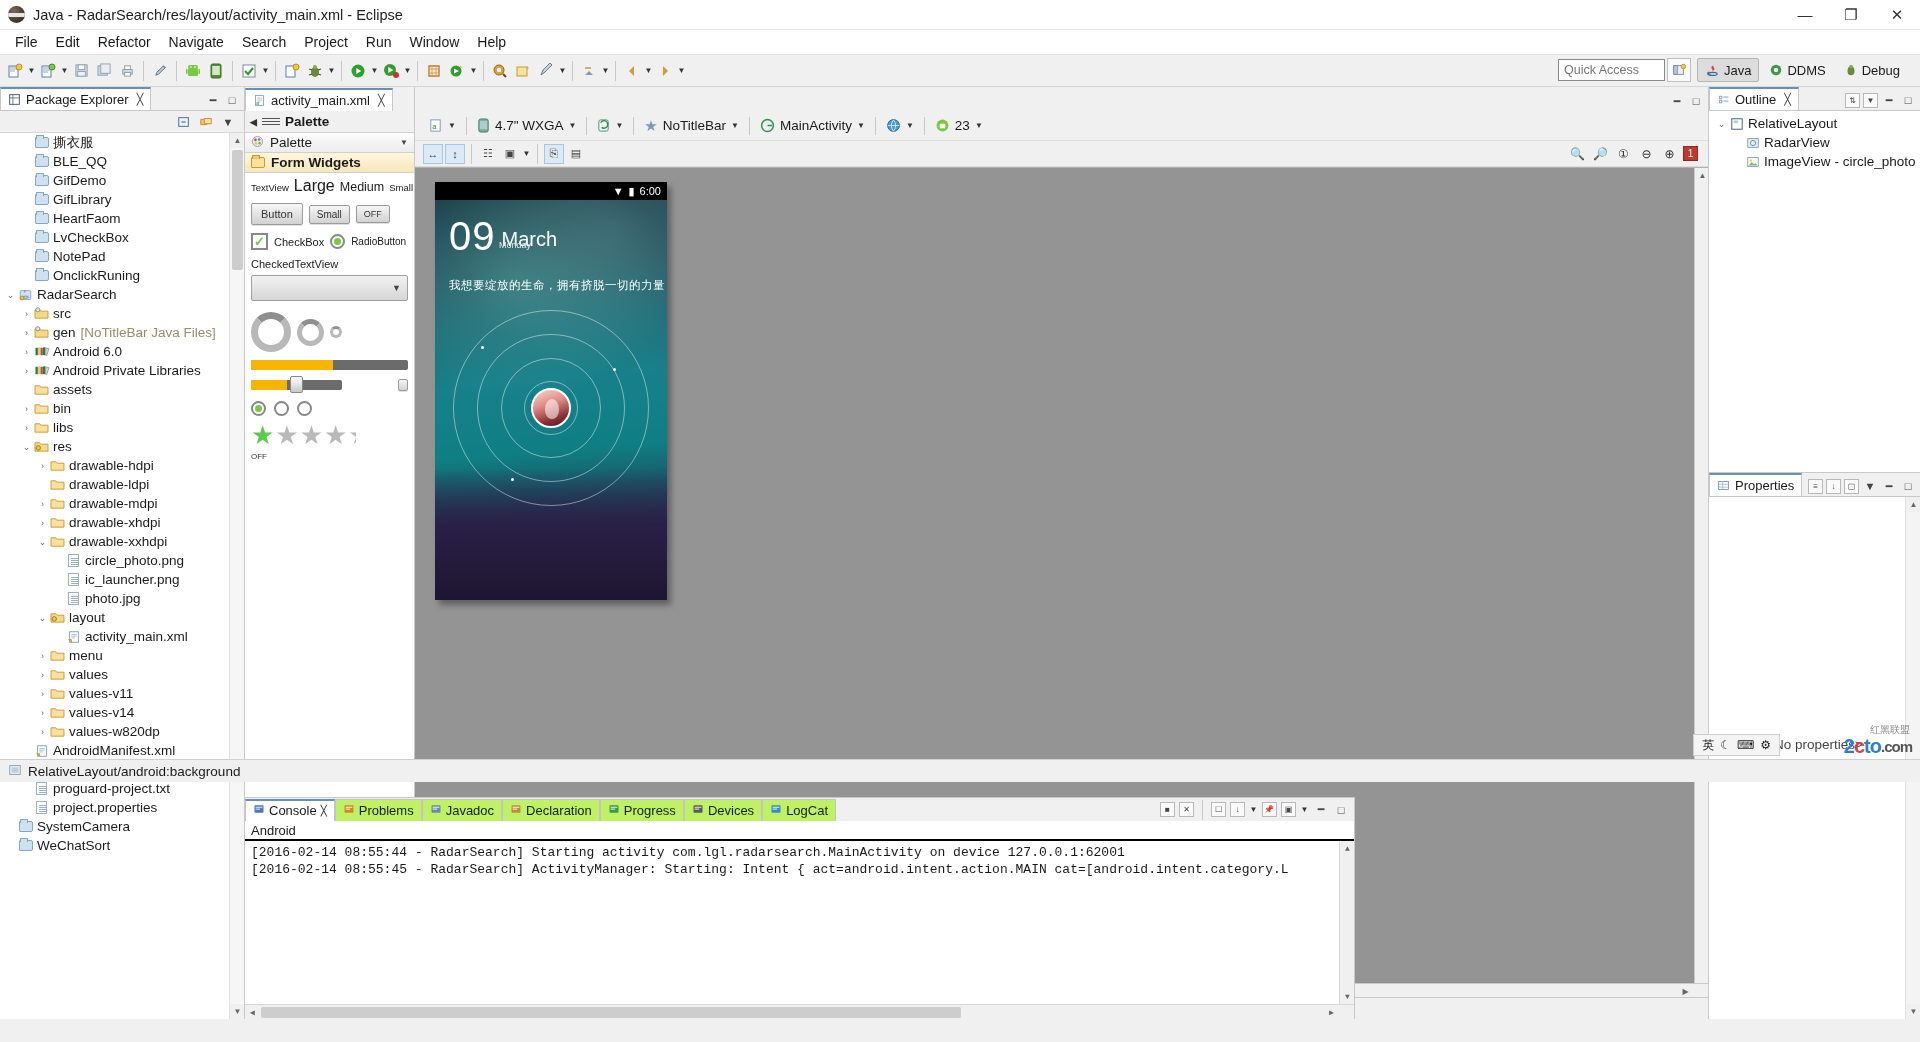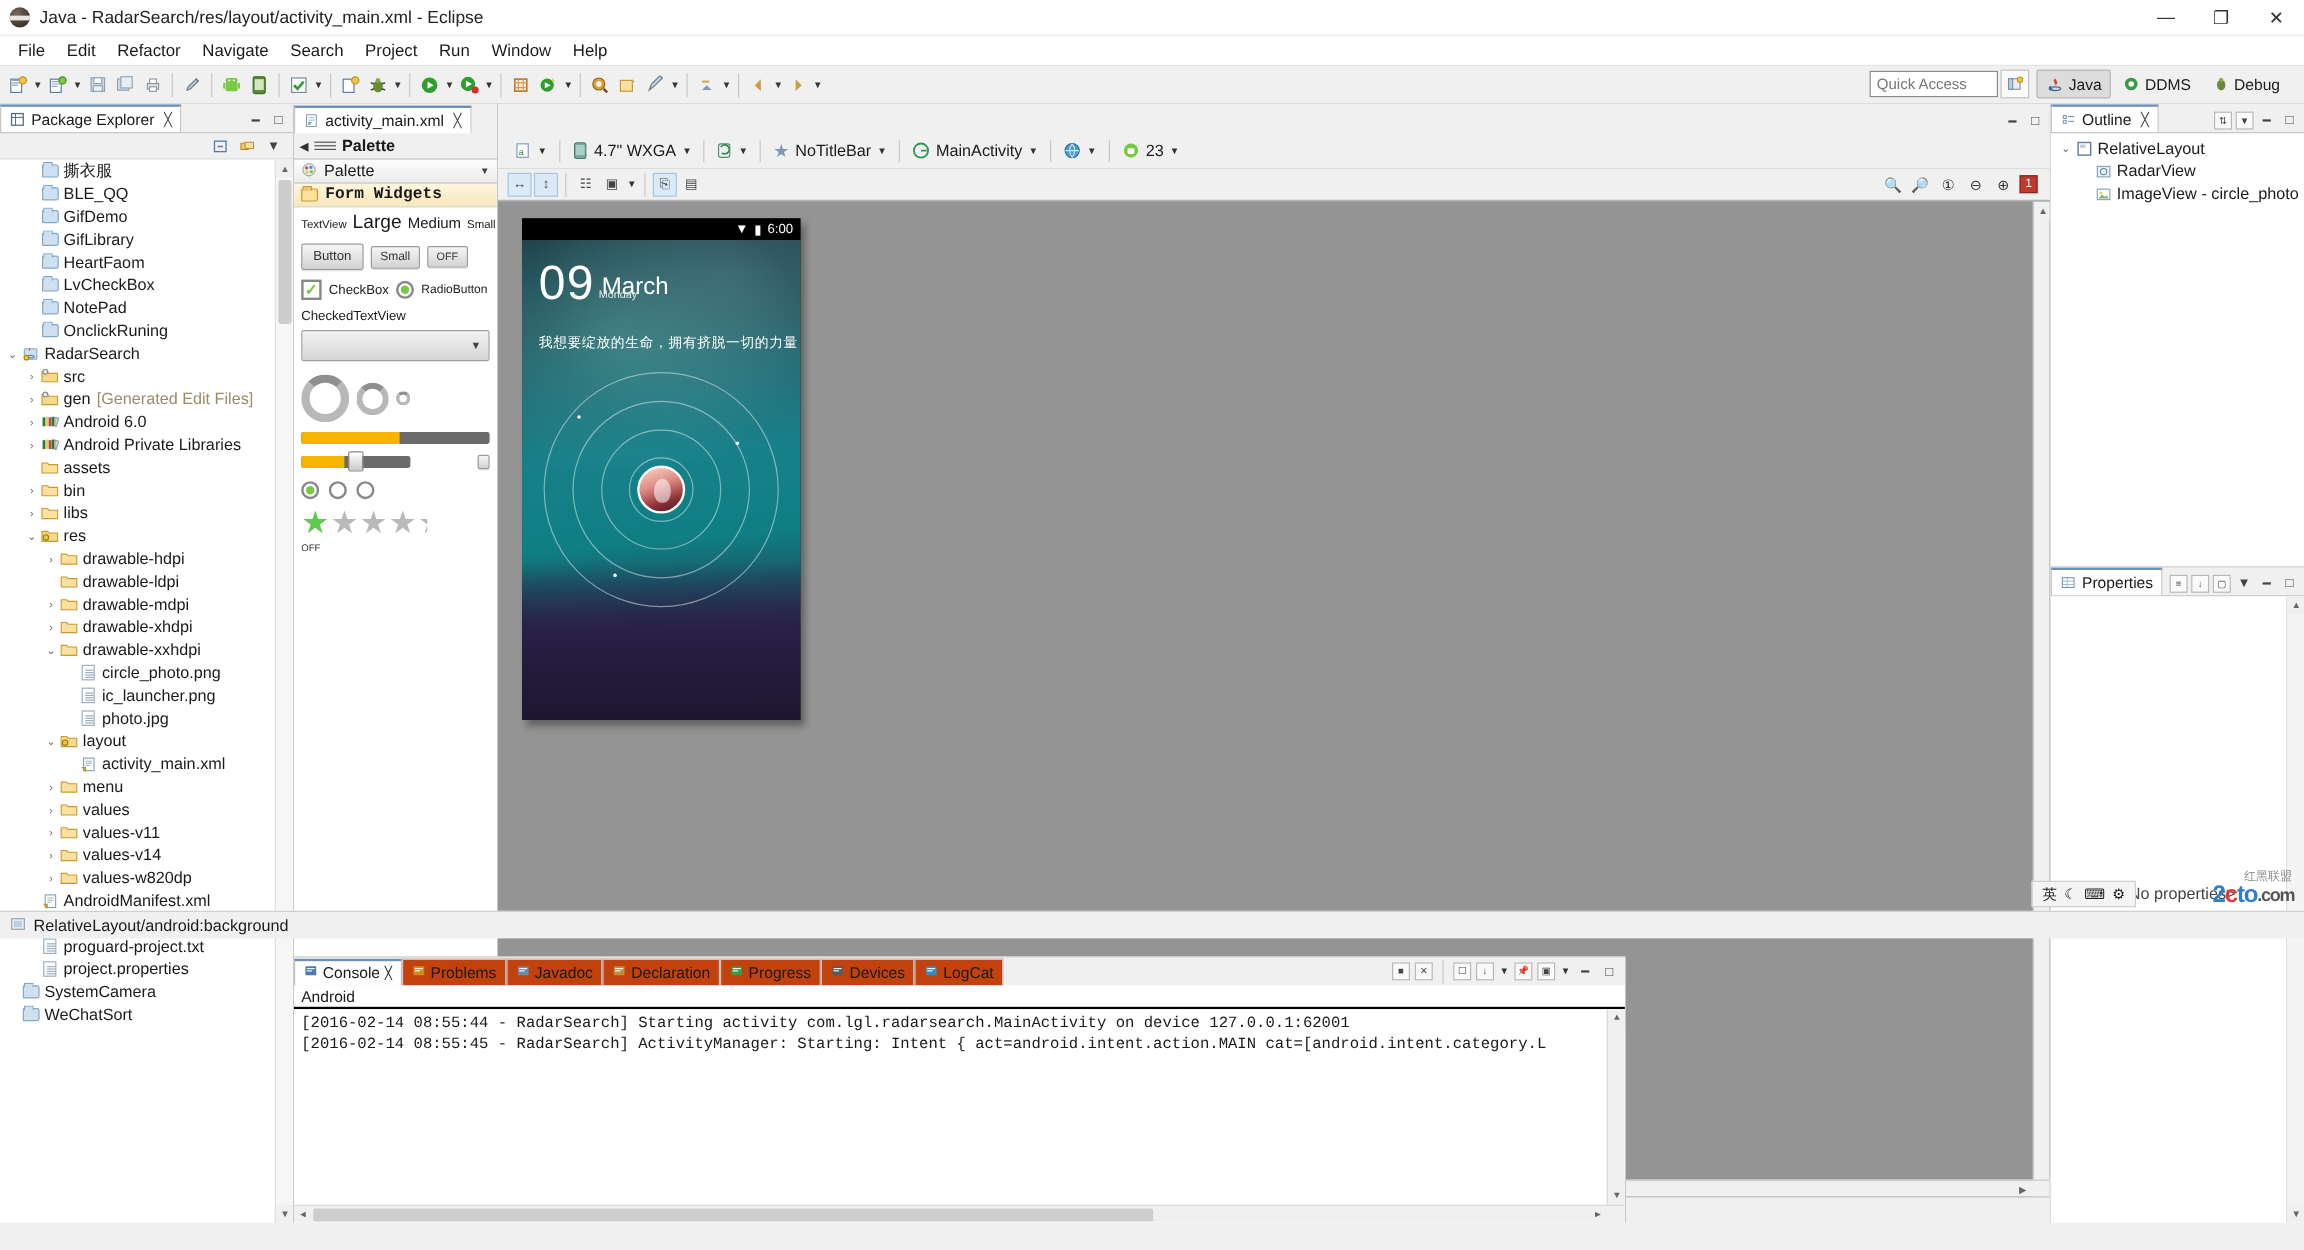--- a/index.html
+++ b/index.html
@@ -138,21 +138,21 @@
     background:#f0f0f0; border-bottom:1px solid #d0d0d0; font-weight:bold; font-size:13.5px;
   }
   .pal-hamb { display:flex; flex-direction:column; gap:2px; width:18px; }
   .pal-hamb i { display:block; height:1px; background:#555; }
   .pal-row {
     height:21px; display:flex; align-items:center; gap:6px; padding-left:6px;
     background:linear-gradient(#fdfdfd,#ececec); border:1px solid #cfcfcf; border-left:none; border-right:none;
     margin-top:-1px; font-size:13.5px;
   }
   .pal-row.cat { font-weight:bold; }
-  .pal-row.sel { background:linear-gradient(#fff6dd,#f6e7bb);font-family:Liberation Mono, monospace; }
+  .pal-row.sel { background:linear-gradient(#fff6dd,#f6e7bb); }
   .pal-body { background:#fff; flex:1; overflow:hidden; position:relative; padding:4px 6px; }
   .pal-sep { height:8px; }
 
   .and-btn {
     display:inline-flex;align-items:center;justify-content:center;
     background:linear-gradient(#f6f6f6,#d2d2d2); border:1px solid #9a9a9a; border-radius:2px;
     color:#333; font-size:11px; padding:4px 9px; box-shadow:0 1px 0 rgba(0,0,0,.12);
   }
   .and-check {
     width:17px;height:17px;background:#fff;border:2px solid #888;display:inline-flex;
@@ -263,21 +263,21 @@
               display:flex;align-items:center;justify-content:center;color:#444; }
 
   
   .console-wrap {
     position:absolute; left:245px; top:797px; width:1110px; height:222px;
     display:flex; flex-direction:column; background:#f0f0f0;
     border-top:1px solid #c8c8c8; border-right:1px solid #c8c8c8;
   }
   .cons-tabbar { height:23px; display:flex; align-items:center; background:#f0f0f0; position:relative; }
   .ctab { display:flex;align-items:center;gap:4px;height:22px;padding:0 7px;font-size:13px;
-          background:#c2410c;border:1px solid #c4c4c4;border-bottom:none; }
+          background:#bef264;border:1px solid #c4c4c4;border-bottom:none; }
   .ctab.active { background:#fff; border-top:2px solid #6a90b8; }
   .cons-tools { margin-left:auto; display:flex; align-items:center; gap:4px; padding-right:5px; }
   .cons-sub { height:20px; background:#fff; display:flex; align-items:center; padding-left:6px;
               font-size:13px; border-bottom:2px solid #000000; }
   .cons-body { flex:1; background:#fff; position:relative; overflow:hidden;
                font-family:"Liberation Mono", monospace; font-size:13px; padding:3px 6px; }
   .cons-line { white-space:nowrap; line-height:17px; }
   .cons-hsb { position:absolute; left:0; bottom:0; height:15px; width:100%; background:#f0f0f0; border-top:1px solid #d8d8d8; }
   .cons-vsb { position:absolute; right:0; top:0; width:15px; height:100%; background:#f0f0f0; border-left:1px solid #d8d8d8; }
 
@@ -641,21 +641,21 @@
             </div>
             <div class="trow" style="padding-left: 20px;">
               <span class="tarrow">›</span>
               <span class="ticon">
                 <svg width="15" height="13" viewBox="0 0 16 14">
                   <path d="M1 3h5l1.2 1.5H15V12H1z" fill="#f5d98a" stroke="#c89b30"></path>
                   <circle cx="4" cy="3" r="2.2" fill="#e8e8e8" stroke="#888"></circle>
                 </svg>
               </span>
               <span class="tlabel">gen</span>
-              <span class="tdim" style="margin-left: 5px;">[Generated Edit Files]</span>
+              <span class="tdim" style="margin-left: 5px;">[NoTitleBar Java Files]</span>
             </div>
             <div class="trow" style="padding-left: 20px;">
               <span class="tarrow">›</span>
               <span class="ticon">
                 <svg width="16" height="13" viewBox="0 0 16 14">
                   <rect x="1" y="3" width="2.5" height="8" fill="#2a7a3a"></rect>
                   <rect x="3.7" y="2.5" width="2.5" height="8.5" fill="#e0cf70"></rect>
                   <rect x="6.4" y="3" width="2.5" height="8" fill="#c04a3a"></rect>
                   <rect x="9.1" y="2.5" width="2.5" height="8.5" fill="#2a7a3a"></rect>
                   <path d="M12 3l3.5 1-2.5 7.5L12 11z" fill="#d8d8d8" stroke="#999"></path>

